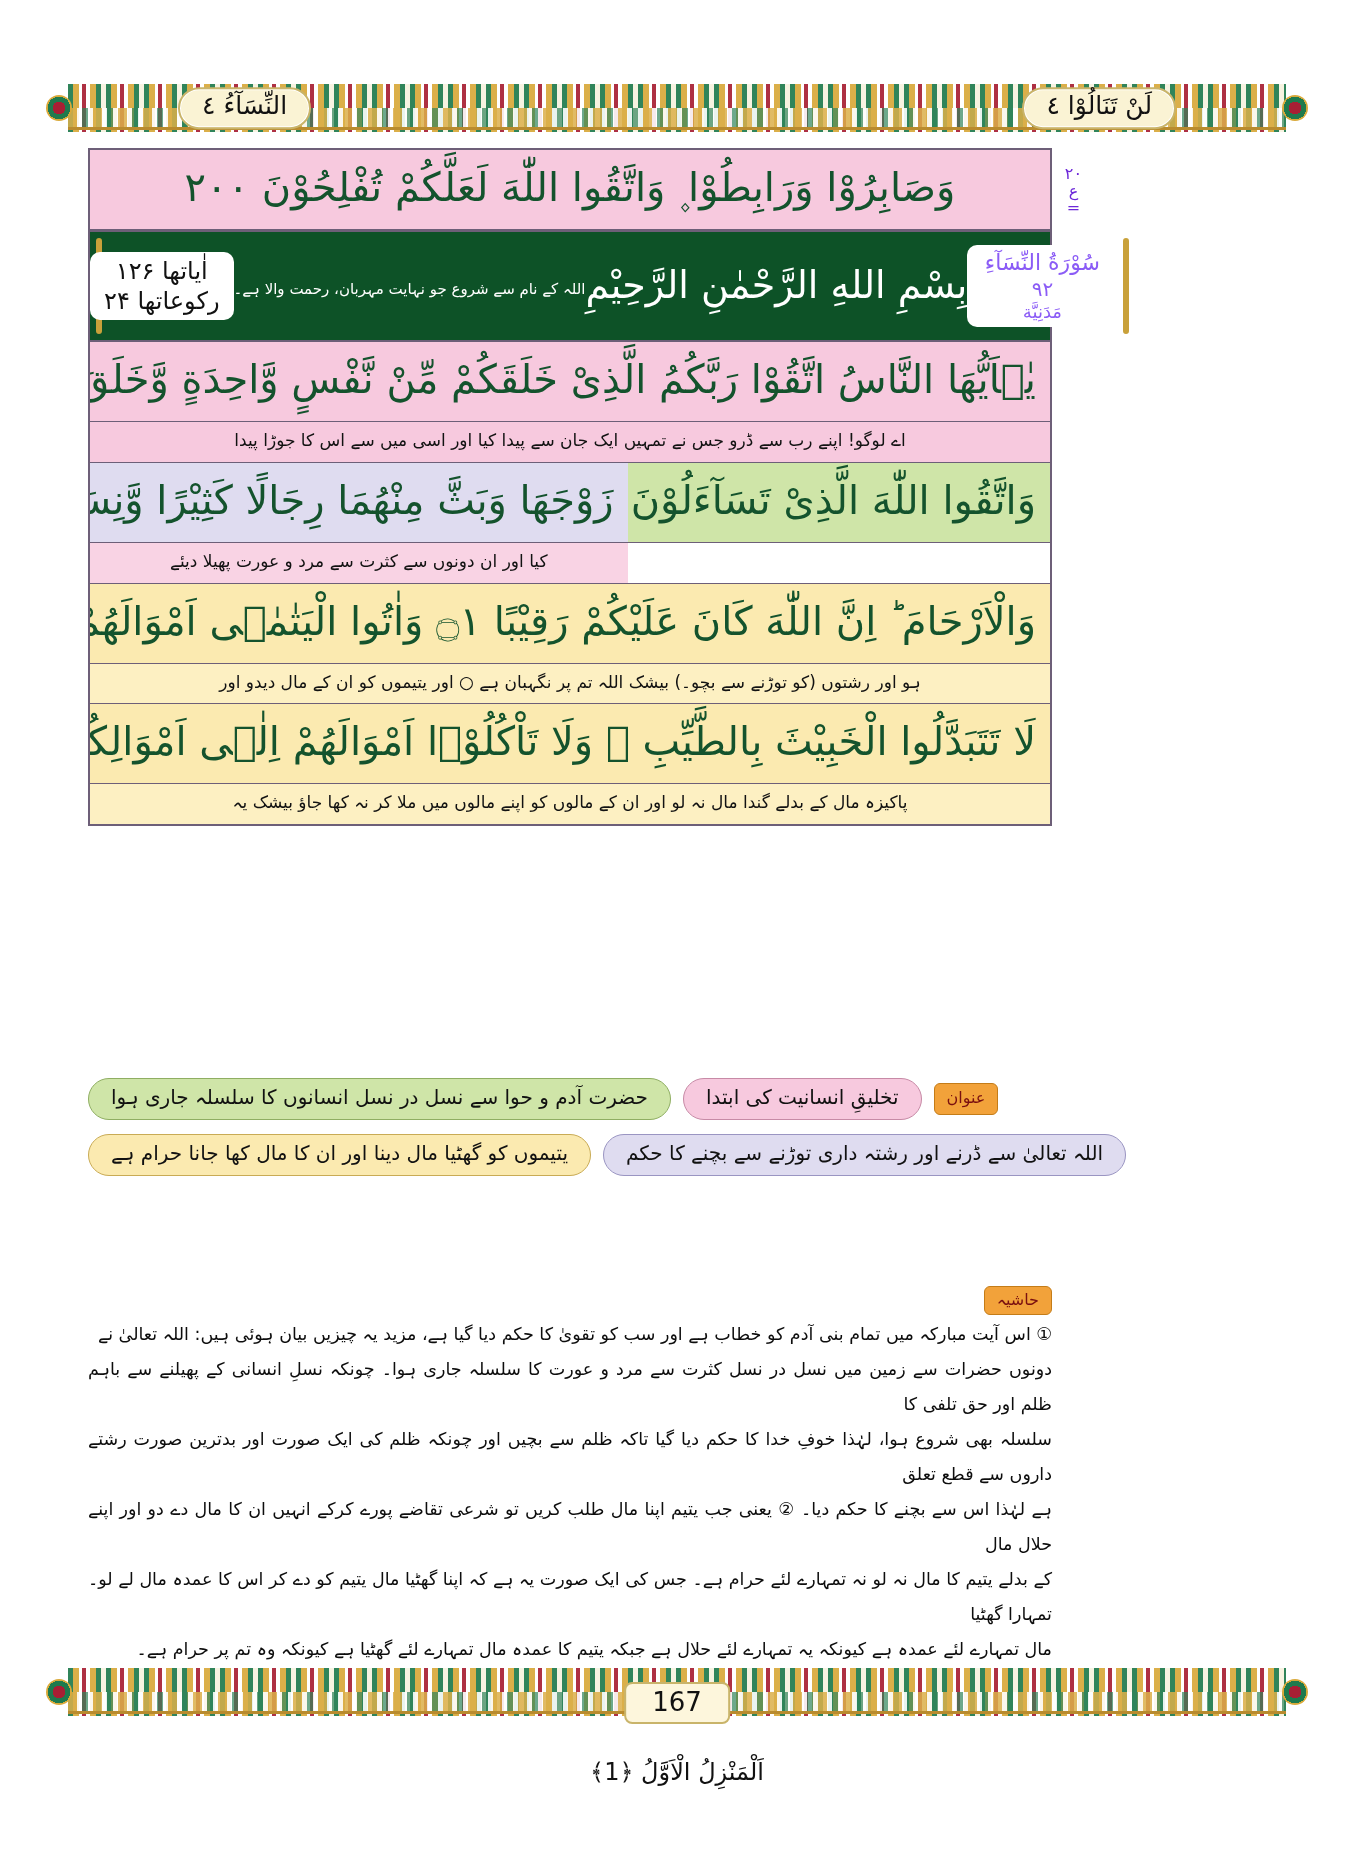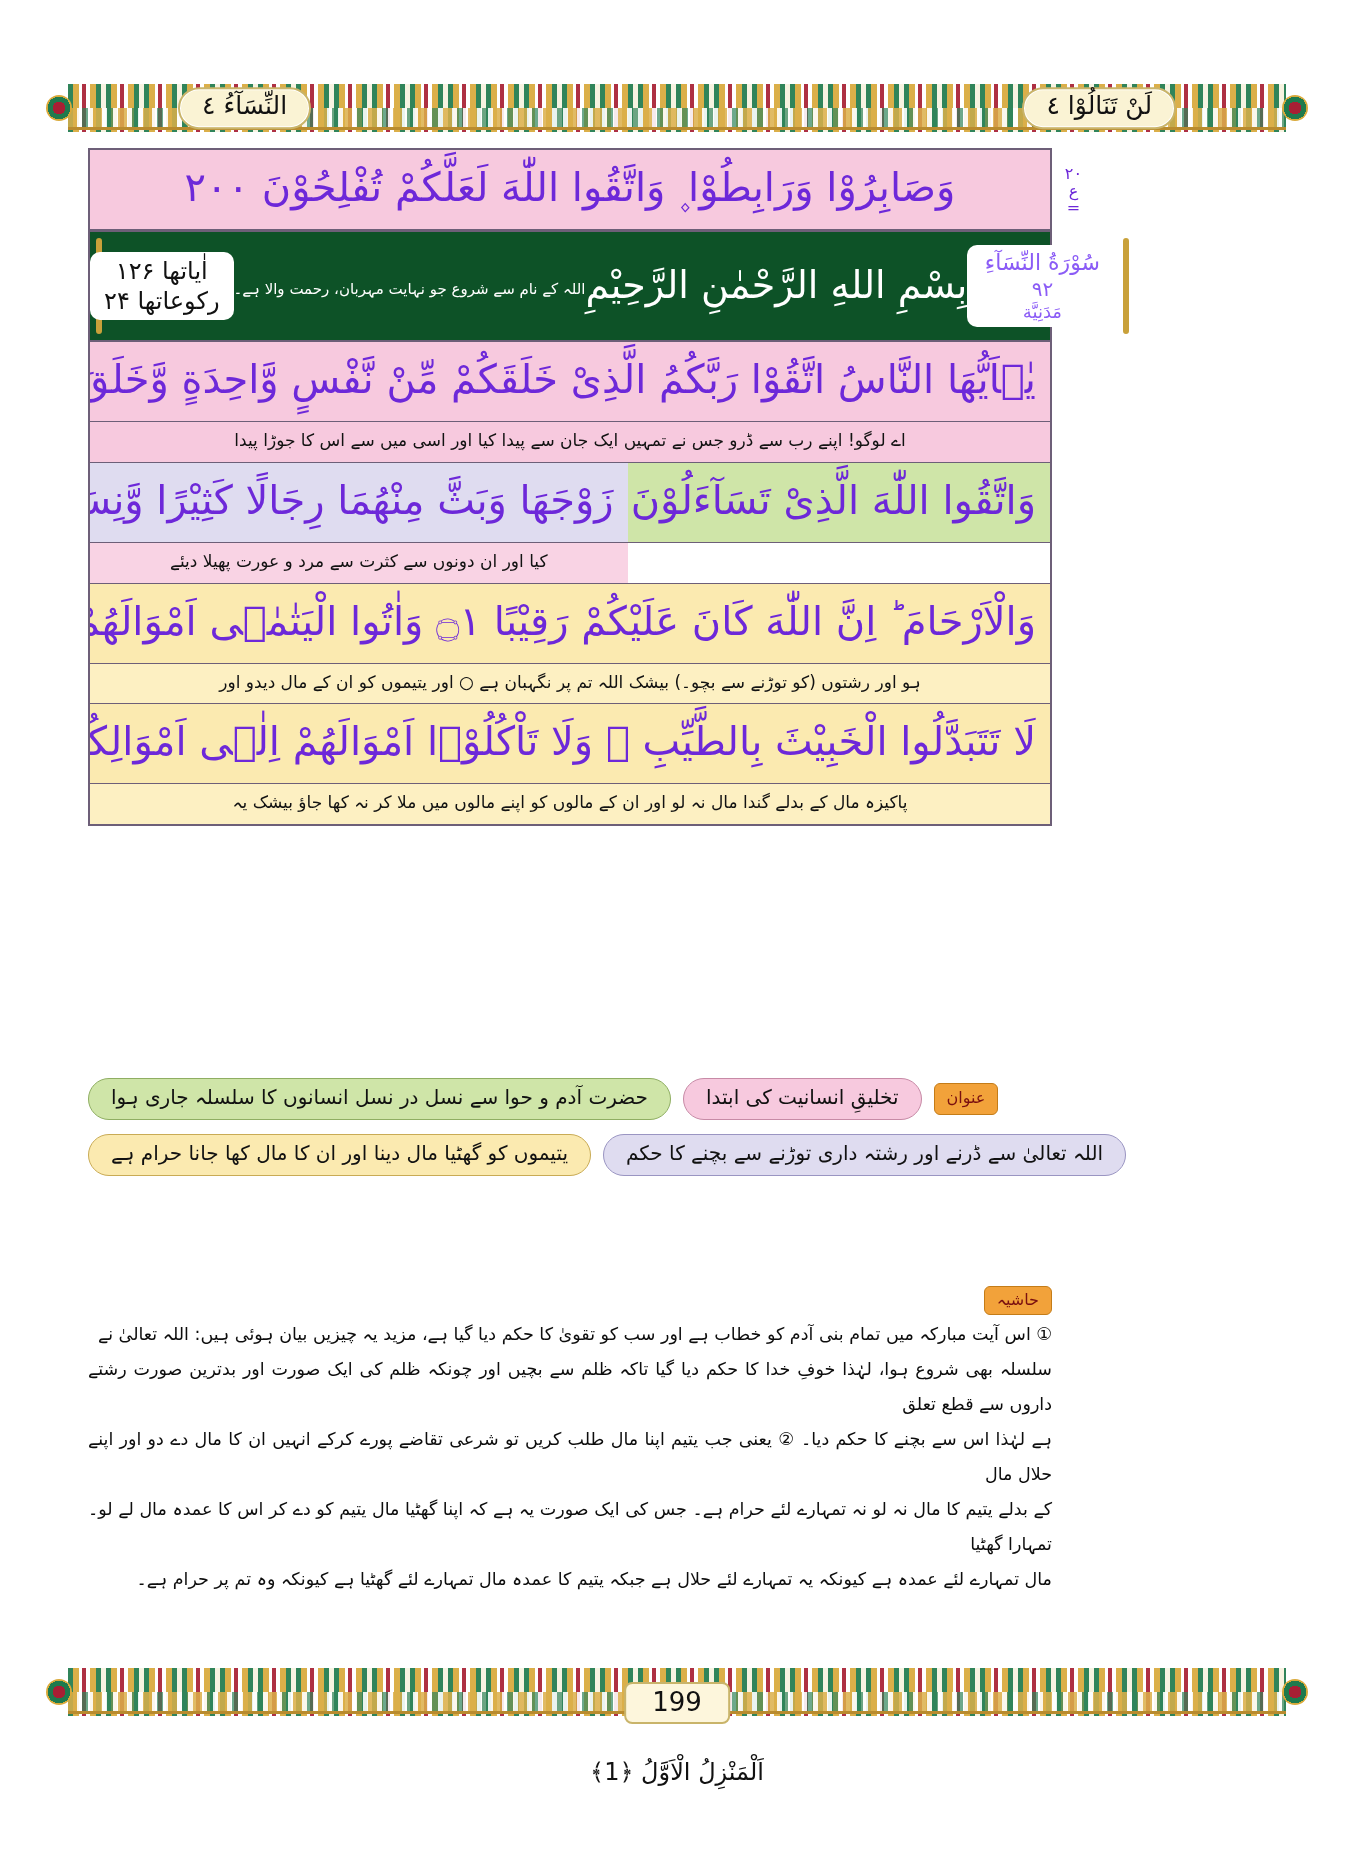--- a/index.html
+++ b/index.html
@@ -82,21 +82,21 @@
   }
   .band { border-bottom:1.6px solid #6d5f78; overflow:hidden; }
   .band:last-child { border-bottom:none; }
 
   .ar {
     direction:rtl; text-align:center;
     font-family:"DejaVu Sans", sans-serif;
     font-size:40px;
     line-height:1.38;
     padding:10px 14px 14px;
-    color:#6d28d9;
+    color:#14532d;
     white-space:nowrap;
     overflow:hidden;
   }
   .ur {
     direction:rtl; text-align:justify;
     font-family:"DejaVu Sans", sans-serif;
     font-size:17px;
     line-height:1.5;
     padding:6px 16px 8px;
     color:#121212;
@@ -351,30 +351,31 @@
       <div class="pill pill-yel">یتیموں کو گھٹیا مال دینا اور ان کا مال کھا جانا حرام ہے</div>
     </div>
   </div>
 
   <div class="note-wrap">
     <div style="direction:rtl;">
       <span class="note-tag">حاشیہ</span>
     </div>
     <div class="note-body">
       <span class="note-line">① اس آیت مبارکہ میں تمام بنی آدم کو خطاب ہے اور سب کو تقویٰ کا حکم دیا گیا ہے، مزید یہ چیزیں بیان ہوئی ہیں: اللہ تعالیٰ نے</span>
+      <span class="note-line">دونوں حضرات سے زمین میں نسل در نسل کثرت سے مرد و عورت کا سلسلہ جاری ہوا۔ چونکہ نسلِ انسانی کے پھیلنے سے باہم ظلم اور حق تلفی کا</span>
       <span class="note-line">سلسلہ بھی شروع ہوا، لہٰذا خوفِ خدا کا حکم دیا گیا تاکہ ظلم سے بچیں اور چونکہ ظلم کی ایک صورت اور بدترین صورت رشتے داروں سے قطع تعلق</span>
       <span class="note-line">ہے لہٰذا اس سے بچنے کا حکم دیا۔ ② یعنی جب یتیم اپنا مال طلب کریں تو شرعی تقاضے پورے کرکے انہیں ان کا مال دے دو اور اپنے حلال مال</span>
       <span class="note-line">کے بدلے یتیم کا مال نہ لو نہ تمہارے لئے حرام ہے۔ جس کی ایک صورت یہ ہے کہ اپنا گھٹیا مال یتیم کو دے کر اس کا عمدہ مال لے لو۔ تمہارا گھٹیا</span>
       <span class="note-line">مال تمہارے لئے عمدہ ہے کیونکہ یہ تمہارے لئے حلال ہے جبکہ یتیم کا عمدہ مال تمہارے لئے گھٹیا ہے کیونکہ وہ تم پر حرام ہے۔</span>
     </div>
   </div>
 
   <div class="orn-bar" style="top:1668px;">
     <div class="orn-strip"></div>
     <div class="orn-underline"></div>
     <div class="orn-end left"></div>
     <div class="orn-end right"></div>
   </div>
-  <div class="pgnum">199</div>
+  <div class="pgnum">167</div>
 
   <div class="footer-text">اَلْمَنْزِلُ الْاَوَّلُ ﴿1﴾</div>
 
 </div>
 
 </body></html>

